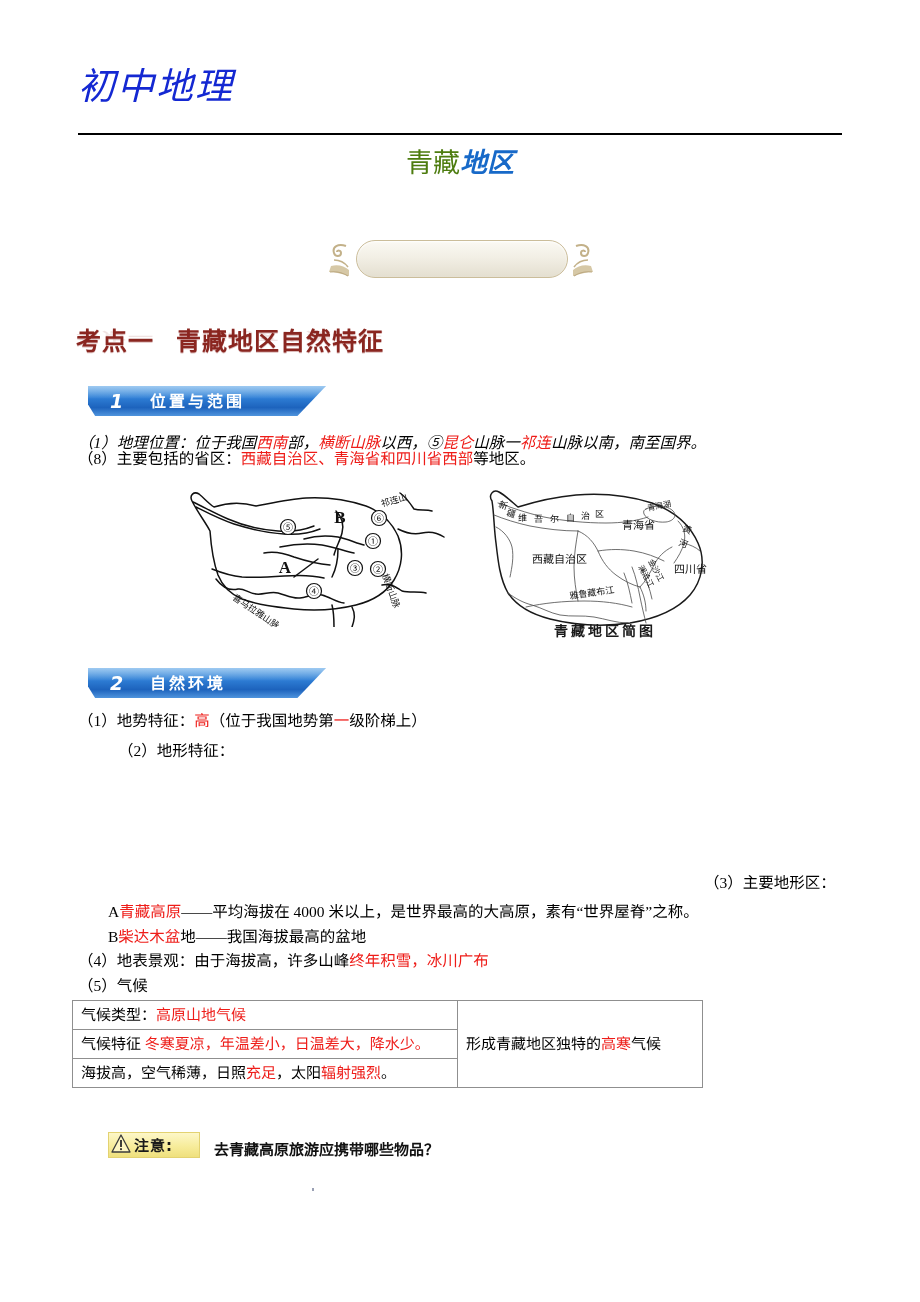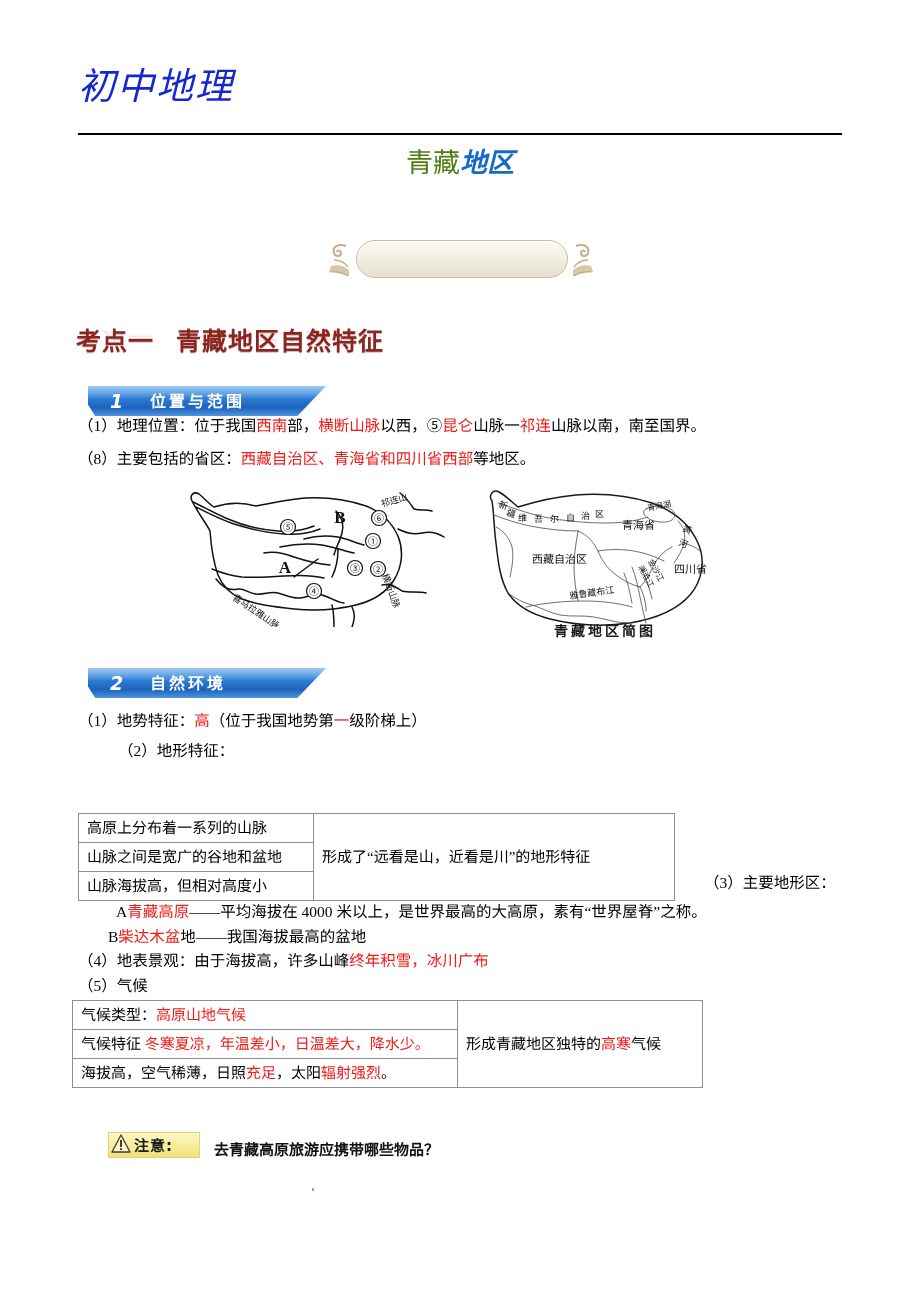--- a/index.html
+++ b/index.html
@@ -336,21 +336,21 @@
     <span>考点一</span><span class="gap"></span><span>青藏地区自然特征</span>
   </div>
 
   <div class="flag" style="left:88px; top:386px;">
     <div class="shape"></div>
     <div class="sheen"></div>
     <div class="num">1</div>
     <div class="ftext">位置与范围</div>
   </div>
 
-  <div class="para" style="left:78px; top:417px;">
+  <div class="para" style="left:78px; top:434px;font-style:italic;">
     <span>（1）地理位置：位于我国</span><span class="red">西南</span><span>部，</span><span class="red">横断山脉</span><span>以西，⑤</span><span class="red">昆仑</span><span>山脉一</span><span class="red">祁连</span><span>山脉以南，南至国界。</span>
   </div>
   <div class="para" style="left:78px; top:450px;">
     <span>（8）主要包括的省区：</span><span class="red">西藏自治区、青海省和四川省西部</span><span>等地区。</span>
   </div>
 
   <div class="map-left">
     <svg width="268" height="146" viewBox="0 0 268 146">
       <g fill="none" stroke="#111" stroke-width="1.5" stroke-linejoin="round" stroke-linecap="round">
 
@@ -485,38 +485,24 @@
     <div class="sheen"></div>
     <div class="num">2</div>
     <div class="ftext">自然环境</div>
   </div>
 
   <div class="para" style="left:78px; top:712px;">
     <span>（1）地势特征：</span><span class="red">高</span><span>（位于我国地势第</span><span class="red">一</span><span>级阶梯上）</span>
   </div>
   <div class="para" style="left:78px; top:742px;margin-left:40px;">（2）地形特征：</div>
 
-  <table class="tbl" id="terrain-table">
-    <tbody>
-        <tr>
-      <td class="c1">高原上分布着一系列的山脉</td>
-      <td class="c2" rowspan="3">形成了“远看是山，近看是川”的地形特征</td>
-    </tr>
-    <tr>
-      <td class="c1">山脉之间是宽广的谷地和盆地</td>
-    </tr>
-    <tr>
-      <td class="c1">山脉海拔高，但相对高度小</td>
-    </tr>
-  </tbody>
-    </table>
 
   <div class="para" style="left:704px; top:874px;">（3）主要地形区：</div>
 
-  <div class="para" style="left:116px; top:903px;">
+  <div class="para" style="left:108px; top:903px;">
     <span>A</span><span class="red">青藏高原</span><span>——平均海拔在 4000 米以上，是世界最高的大高原，素有“世界屋脊”之称。</span>
   </div>
   <div class="para" style="left:108px; top:928px;">
     <span>B</span><span class="red">柴达木盆</span><span>地——我国海拔最高的盆地</span>
   </div>
 
   <div class="para" style="left:78px; top:952px;">
     <span>（4）地表景观：由于海拔高，许多山峰</span><span class="red">终年积雪，冰川广布</span>
   </div>
 

